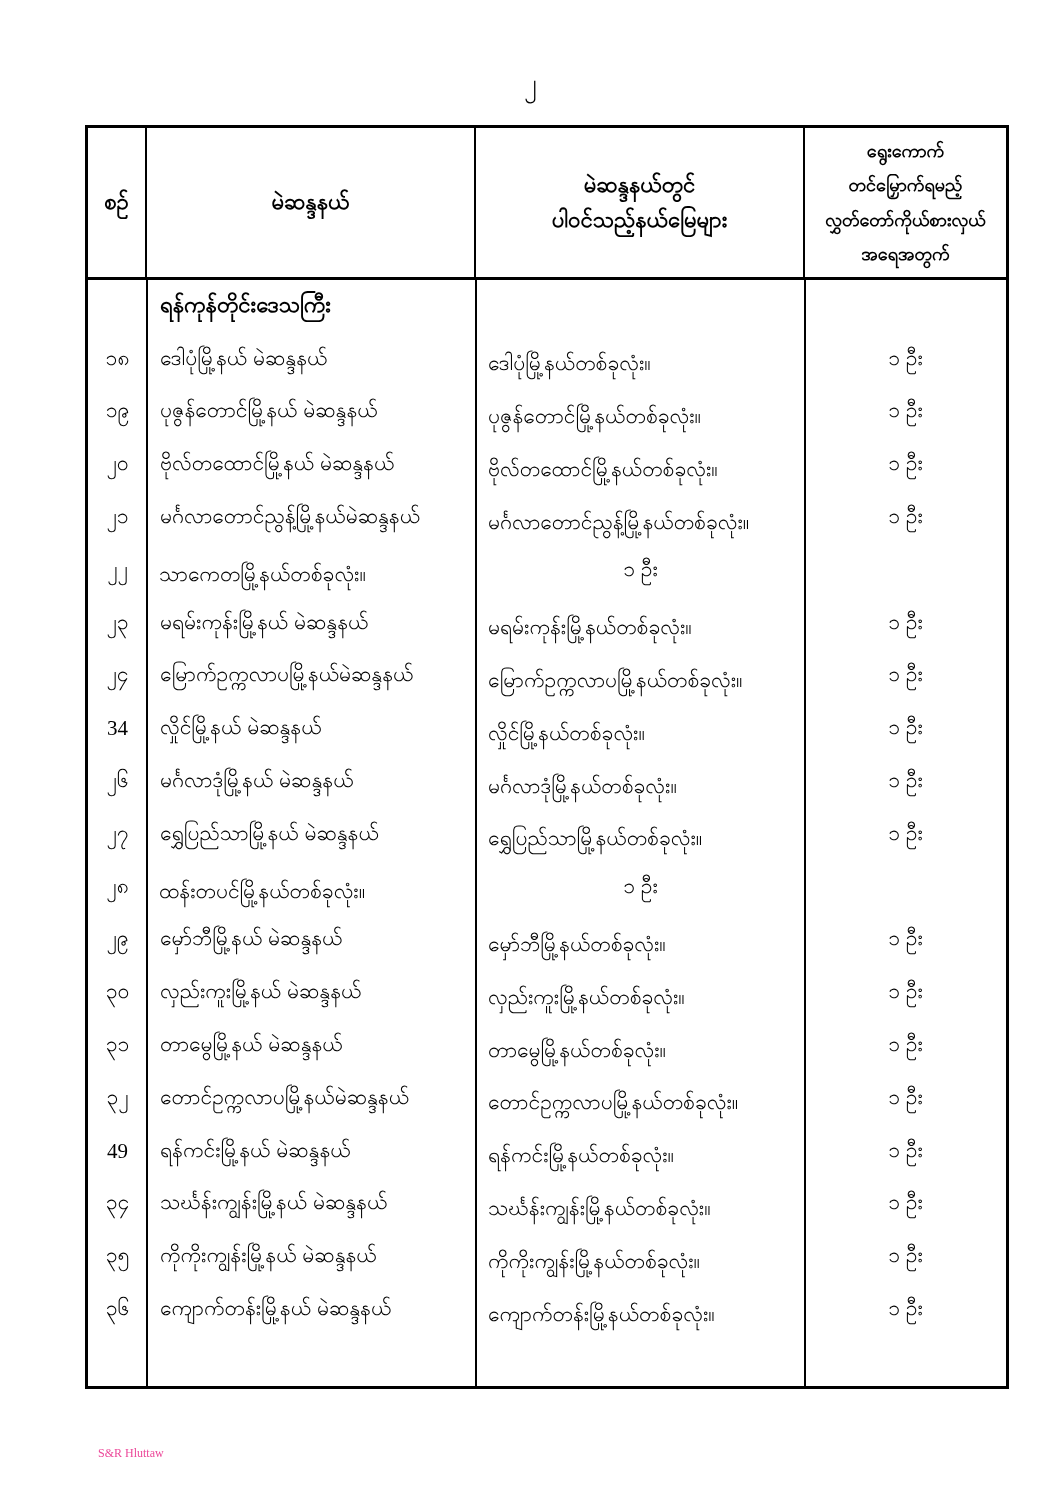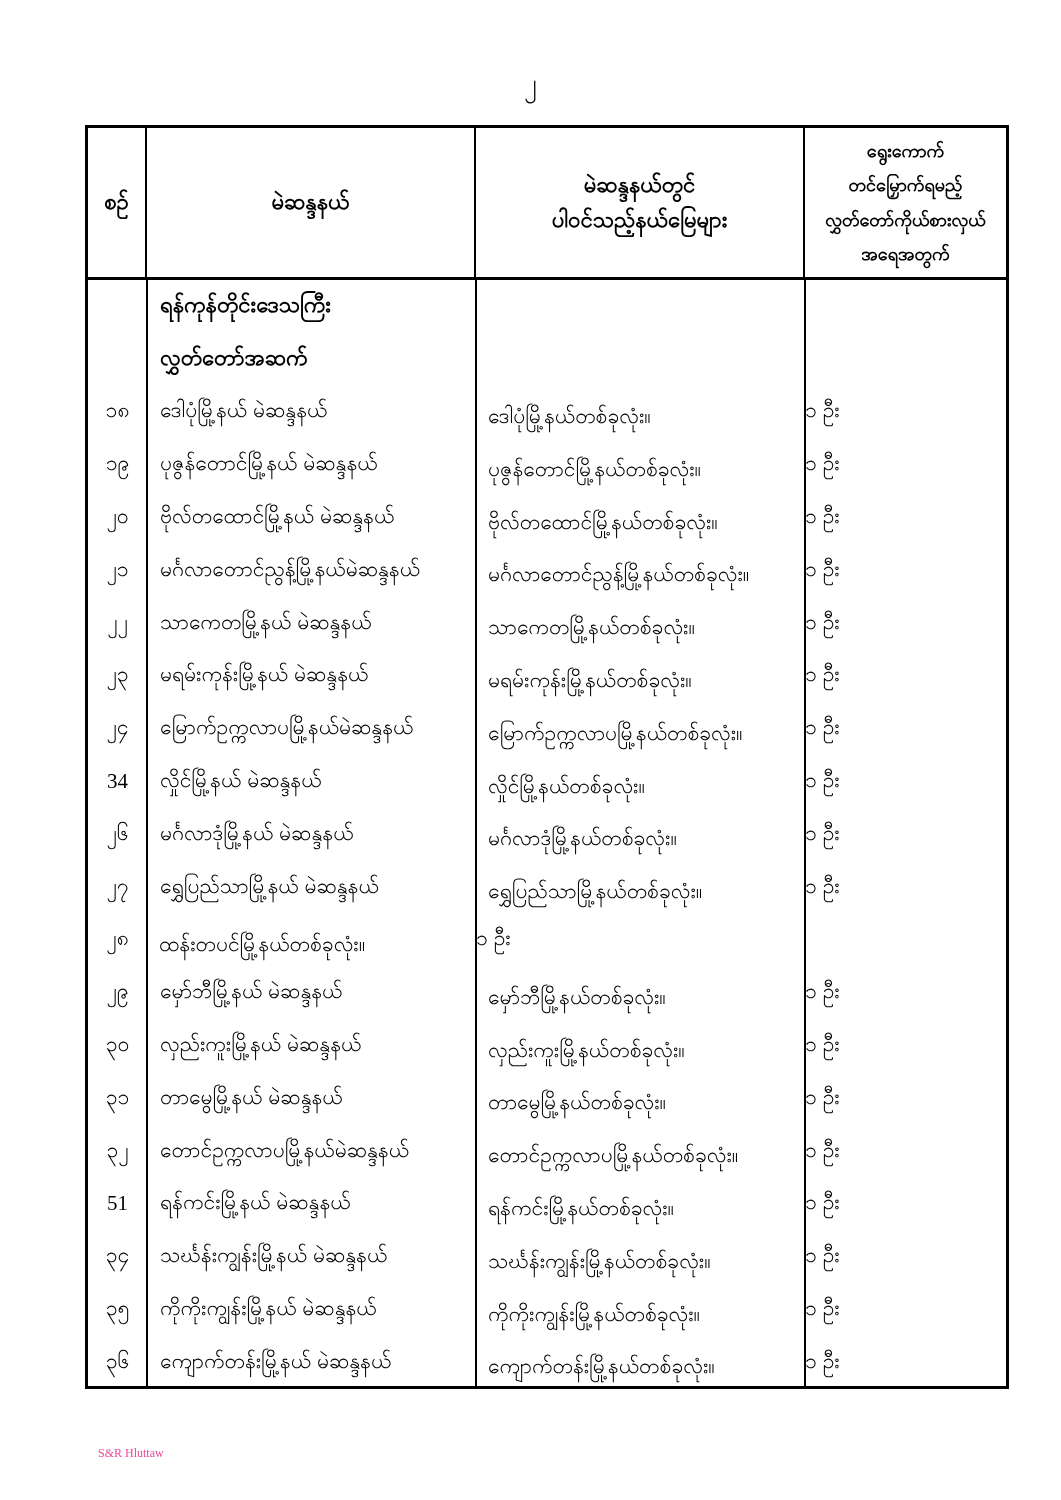--- a/index.html
+++ b/index.html
@@ -62,21 +62,21 @@
   .line-row {
     display: grid;
     grid-template-columns: 59px 329px 329px 1fr;
     height: 52.8px;
     align-items: center;
     font-size: 21px;
   }
   .cell-no { text-align: center; font-family: Liberation Serif, serif; }
   .cell-constituency { padding-left: 13px; padding-right: 10px; }
   .cell-areas { padding-left: 12px; padding-right: 20px; margin-top: 11px; }
-  .cell-count { }
+  .cell-count { text-align: center; }
   .section-line { font-weight: bold; font-size: 22px; }
   .footer-note {
     position: absolute;
     left: 98px; top: 1446px;
     font-family: "Liberation Serif", serif;
     font-size: 12px;
     color: #ec4899;
   }
 </style>
 </head>
@@ -105,26 +105,20 @@
     <div class="vline v2"></div>
     <div class="vline v3"></div>
 
     <div>
       <div class="line-row">
         <div class="cell-no"></div>
         <div class="cell-constituency section-line">ရန်ကုန်တိုင်းဒေသကြီး</div>
         <div class="cell-areas"></div>
         <div class="cell-count"></div>
       </div>
-      <div class="line-row">
-        <div class="cell-no"></div>
-        <div class="cell-constituency section-line">လွှတ်တော်အဆက်</div>
-        <div class="cell-areas"></div>
-        <div class="cell-count"></div>
-      </div>
 
   <div class="line-row">
     <div class="cell-no">၁၈</div>
     <div class="cell-constituency">ဒေါပုံမြို့နယ် မဲဆန္ဒနယ်</div>
     <div class="cell-areas">ဒေါပုံမြို့နယ်တစ်ခုလုံး။</div>
     <div class="cell-count">၁ ဦး</div>
   </div>
 
   <div class="line-row">
     <div class="cell-no">၁၉</div>
@@ -142,21 +136,20 @@
 
   <div class="line-row">
     <div class="cell-no">၂၁</div>
     <div class="cell-constituency">မင်္ဂလာတောင်ညွန့်မြို့နယ်မဲဆန္ဒနယ်</div>
     <div class="cell-areas">မင်္ဂလာတောင်ညွန့်မြို့နယ်တစ်ခုလုံး။</div>
     <div class="cell-count">၁ ဦး</div>
   </div>
 
   <div class="line-row">
     <div class="cell-no">၂၂</div>
-    <div class="cell-constituency">သာကေတမြို့နယ် မဲဆန္ဒနယ်</div>
     <div class="cell-areas">သာကေတမြို့နယ်တစ်ခုလုံး။</div>
     <div class="cell-count">၁ ဦး</div>
   </div>
 
   <div class="line-row">
     <div class="cell-no">၂၃</div>
     <div class="cell-constituency">မရမ်းကုန်းမြို့နယ် မဲဆန္ဒနယ်</div>
     <div class="cell-areas">မရမ်းကုန်းမြို့နယ်တစ်ခုလုံး။</div>
     <div class="cell-count">၁ ဦး</div>
   </div>
@@ -217,21 +210,21 @@
   </div>
 
   <div class="line-row">
     <div class="cell-no">၃၂</div>
     <div class="cell-constituency">တောင်ဥက္ကလာပမြို့နယ်မဲဆန္ဒနယ်</div>
     <div class="cell-areas">တောင်ဥက္ကလာပမြို့နယ်တစ်ခုလုံး။</div>
     <div class="cell-count">၁ ဦး</div>
   </div>
 
   <div class="line-row">
-    <div class="cell-no">51</div>
+    <div class="cell-no">49</div>
     <div class="cell-constituency">ရန်ကင်းမြို့နယ် မဲဆန္ဒနယ်</div>
     <div class="cell-areas">ရန်ကင်းမြို့နယ်တစ်ခုလုံး။</div>
     <div class="cell-count">၁ ဦး</div>
   </div>
 
   <div class="line-row">
     <div class="cell-no">၃၄</div>
     <div class="cell-constituency">သင်္ဃန်းကျွန်းမြို့နယ် မဲဆန္ဒနယ်</div>
     <div class="cell-areas">သင်္ဃန်းကျွန်းမြို့နယ်တစ်ခုလုံး။</div>
     <div class="cell-count">၁ ဦး</div>

